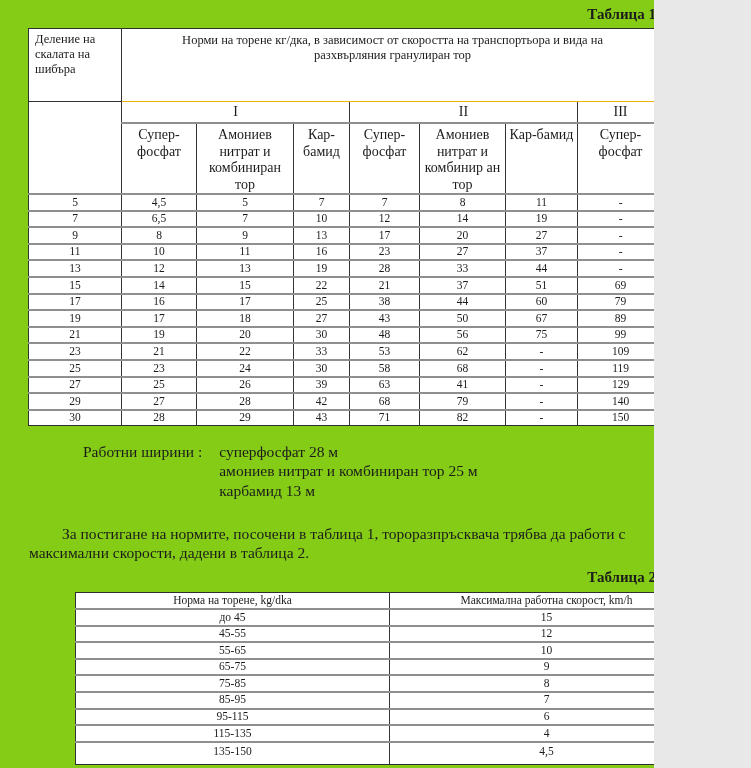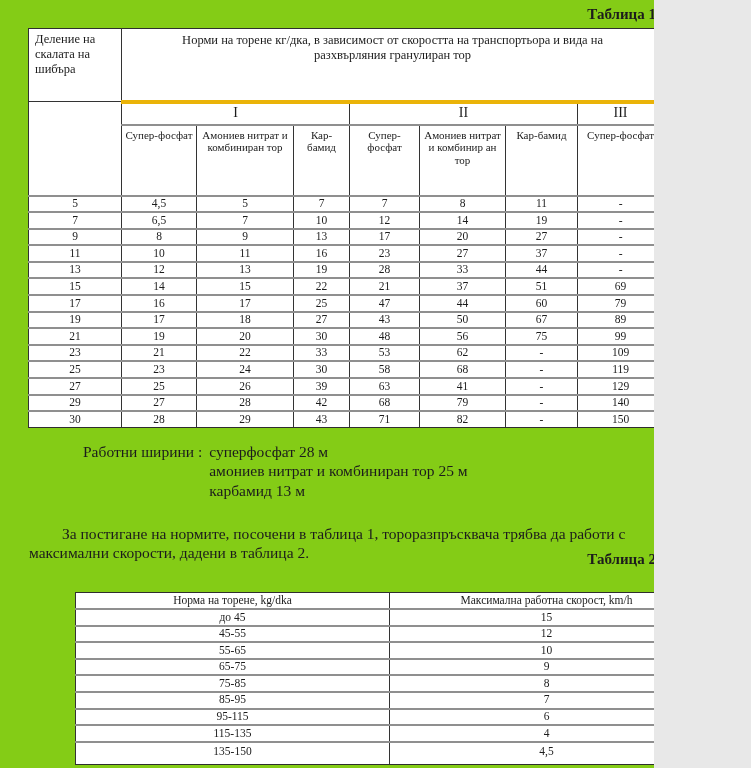--- a/index.html
+++ b/index.html
@@ -11,50 +11,50 @@
     color:#1c1c1c;
     overflow:hidden;
     padding-left:16px;
   }
   .doc-title {
     position:absolute; left:0; width:656px;
     text-align:right;
     font-weight:bold; font-size:15px;
   }
   #title1 { top:6px; }
-  #title2 { top:551px; }
+  #title2 { top:569px; }
 
   table { position:absolute; border-collapse:collapse; table-layout:fixed; background:#fff; }
   #table1 { top:28px; left:28px; width:635px; }
   #table2 { top:592px; left:28px; width:628px;margin-left:47px; }
   td,th {
     border-left:1px solid #333; border-right:1px solid #333;
     border-top:2px solid #8f8f8f; border-bottom:2px solid #8f8f8f;
     padding:0 3px; overflow:hidden;
     font-weight:normal; text-align:center; vertical-align:middle;
     line-height:1.18;
   }
   table { border:1px solid #2e2e2e; }
   thead tr:first-child > * { border-top:1px solid #2e2e2e; }
   tbody tr:last-child > * { border-bottom:1px solid #2e2e2e; }
 
   
   .corner-cell { vertical-align:top; text-align:left; padding:3px 6px; font-size:12.5px; border-bottom:1px solid #333; }
-  .main-header-cell { vertical-align:top; padding:4px 30px; font-size:12.5px; border-bottom:4px solid #eab308; }
+  .main-header-cell { vertical-align:top; padding:4px 30px; font-size:12.5px; border-bottom:1px solid #eab308; }
   .empty-corner { border-top:1px solid #333; }
   .group-row th { font-size:14px; height:20px; border-top:1px solid #333; }
-  .sub-row th { font-size:11px; vertical-align:top; padding-top:3px; height:66px; }
+  .sub-row th { font-size:14px; vertical-align:top; padding-top:3px; height:66px; }
 
   .data-row td, #table2 td { font-size:11.5px; height:14.6px; }
   #table2 th { font-size:11.5px; height:15px; }
   #table2 tbody tr:last-child td { height:19px; vertical-align:top; padding-top:2px; }
 
   .body-text { position:absolute; font-size:15.5px; line-height:19.3px; }
   #widths { top:442px; left:83px; display:flex; }
-  #widths .ww-label { margin-right:7px; white-space:nowrap; }
+  #widths .ww-label { margin-right:17px; white-space:nowrap; }
   #para { top:524px; left:29px; width:630px; text-indent:33px; }
 
   .scan-artifact { position:absolute; background:#efefef; border-radius:4px; }
 </style>
 </head>
 <body>
 
 <div class="page">
 
   <div id="title1" class="doc-title">Таблица 1</div>
@@ -150,21 +150,21 @@
           <td>21</td>
           <td>37</td>
           <td>51</td>
           <td>69</td>
         </tr>
         <tr class="data-row">
           <td>17</td>
           <td>16</td>
           <td>17</td>
           <td>25</td>
-          <td>47</td>
+          <td>38</td>
           <td>44</td>
           <td>60</td>
           <td>79</td>
         </tr>
         <tr class="data-row">
           <td>19</td>
           <td>17</td>
           <td>18</td>
           <td>27</td>
           <td>43</td>

